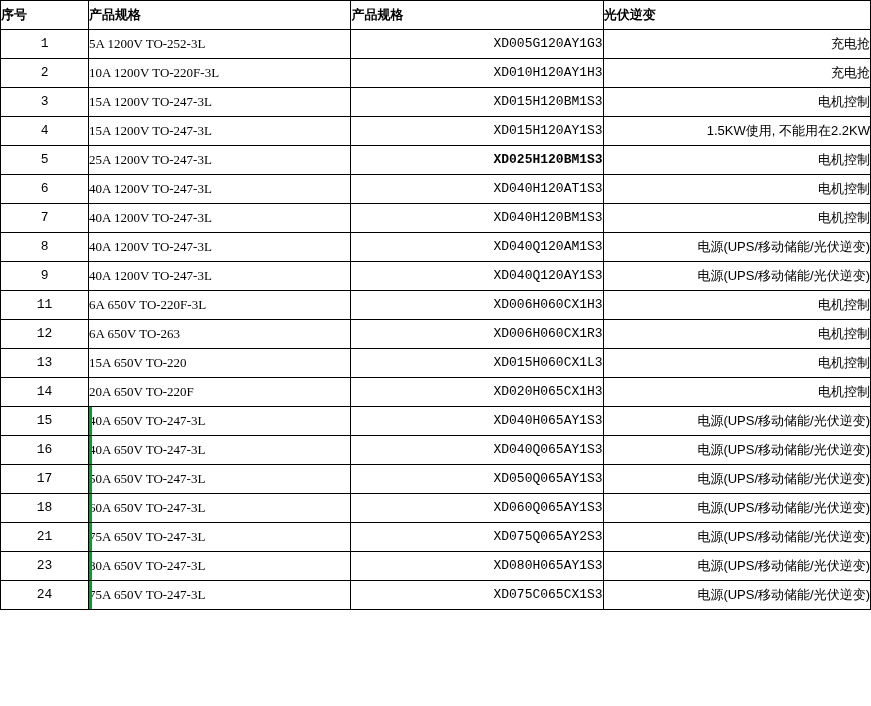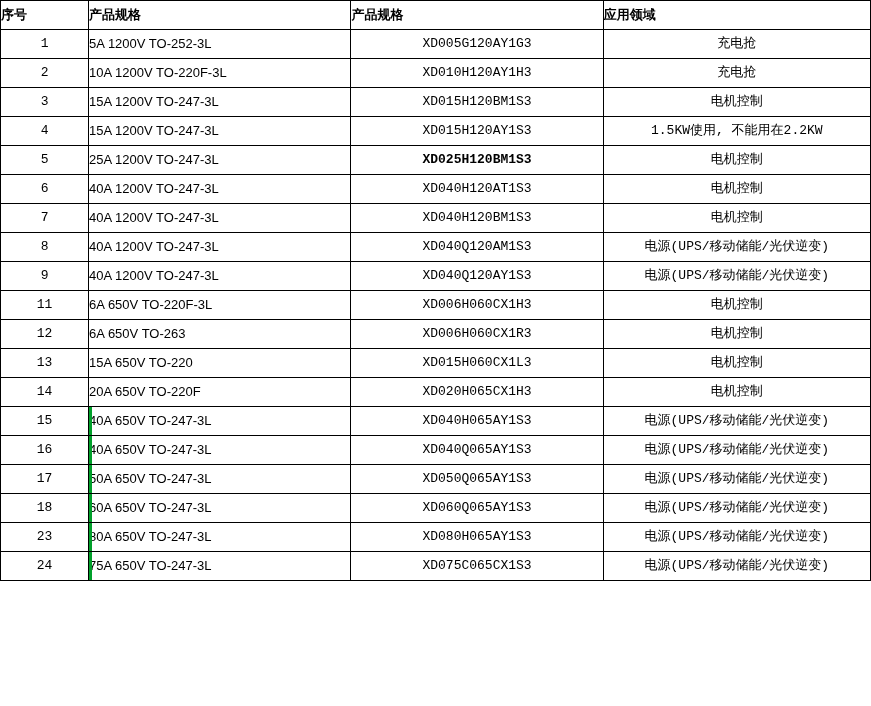--- a/index.html
+++ b/index.html
@@ -41,64 +41,64 @@
     font-family: "Liberation Sans", "DejaVu Sans", sans-serif;
   }
   td.idx {
     text-align: center;
     font-family: "Liberation Mono", "DejaVu Sans Mono", monospace;
     font-size: 12px;
   }
   td.spec {
     text-align: left;
     padding-left: 6px;
-    font-family: Liberation Sans, sans-serif;
+    font-family: Liberation Serif, serif;
     font-size: 12px;
     position: relative;
   }
   td.spec.mark::before {
     content: "";
     position: absolute;
     left: 0;
     top: 0;
     bottom: 0;
     width: 3px;
     background: #00a02a;
   }
   td.model {
-    text-align: center;
+    text-align: right;
     padding-left: 6px;
     font-family: "Liberation Mono", "DejaVu Sans Mono", monospace;
     font-size: 12px;
   }
   td.model.bold {
     font-weight: bold;
   }
   td.app {
-    text-align: center;
+    text-align: right;
     font-size: 12.5px;
-    font-family: Liberation Mono, monospace;
+    font-family: Liberation Sans, sans-serif;
   }
 </style>
 </head>
 <body>
 
 <table class="spec-table">
   <colgroup>
     <col class="c-index">
     <col class="c-spec">
     <col class="c-model">
     <col class="c-app">
   </colgroup>
   <thead>
     <tr>
       <th>序号</th>
       <th>产品规格</th>
       <th>产品规格</th>
-      <th>应用领域</th>
+      <th>光伏逆变</th>
     </tr>
   </thead>
   <tbody id="table-body">
       <tr>
         <td class="idx">1</td>
         <td class="spec">5A  1200V TO-252-3L</td>
         <td class="model">XD005G120AY1G3</td>
         <td class="app">充电抢</td>
       </tr>
       <tr>
@@ -191,20 +191,26 @@
         <td class="model">XD050Q065AY1S3</td>
         <td class="app">电源(UPS/移动储能/光伏逆变)</td>
       </tr>
       <tr>
         <td class="idx">18</td>
         <td class="spec mark">60A 650V TO-247-3L</td>
         <td class="model">XD060Q065AY1S3</td>
         <td class="app">电源(UPS/移动储能/光伏逆变)</td>
       </tr>
       <tr>
+        <td class="idx">21</td>
+        <td class="spec mark">75A 650V TO-247-3L</td>
+        <td class="model">XD075Q065AY2S3</td>
+        <td class="app">电源(UPS/移动储能/光伏逆变)</td>
+      </tr>
+      <tr>
         <td class="idx">23</td>
         <td class="spec mark">80A 650V TO-247-3L</td>
         <td class="model">XD080H065AY1S3</td>
         <td class="app">电源(UPS/移动储能/光伏逆变)</td>
       </tr>
       <tr>
         <td class="idx">24</td>
         <td class="spec mark">75A 650V TO-247-3L</td>
         <td class="model">XD075C065CX1S3</td>
         <td class="app">电源(UPS/移动储能/光伏逆变)</td>

